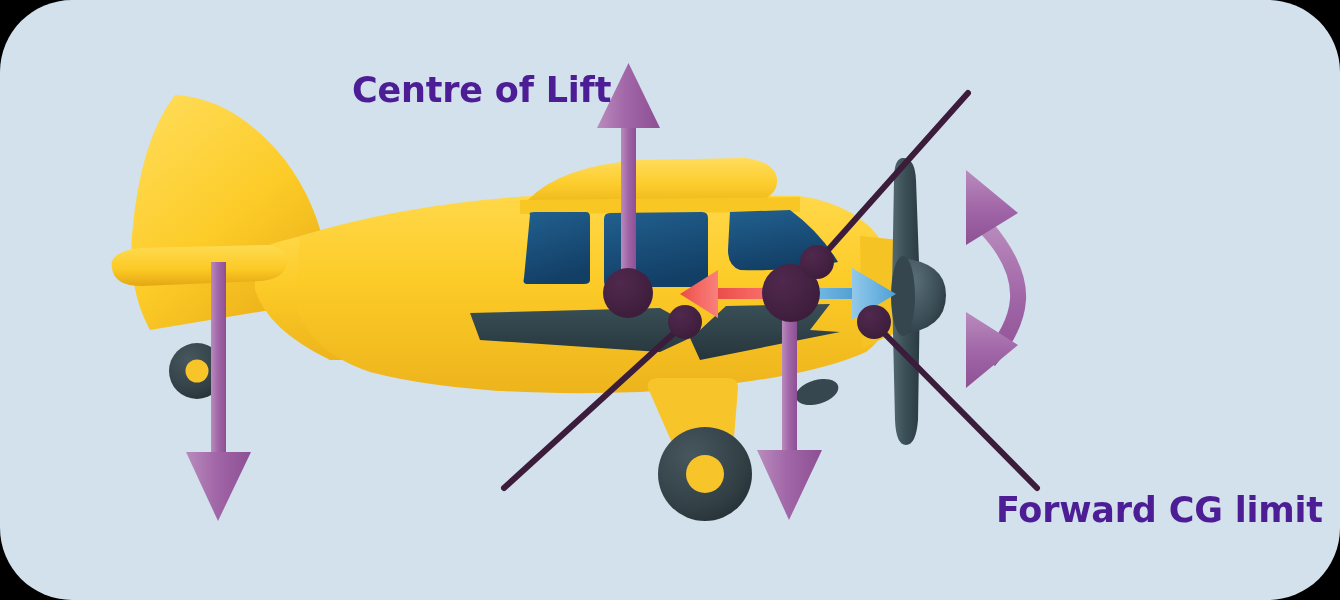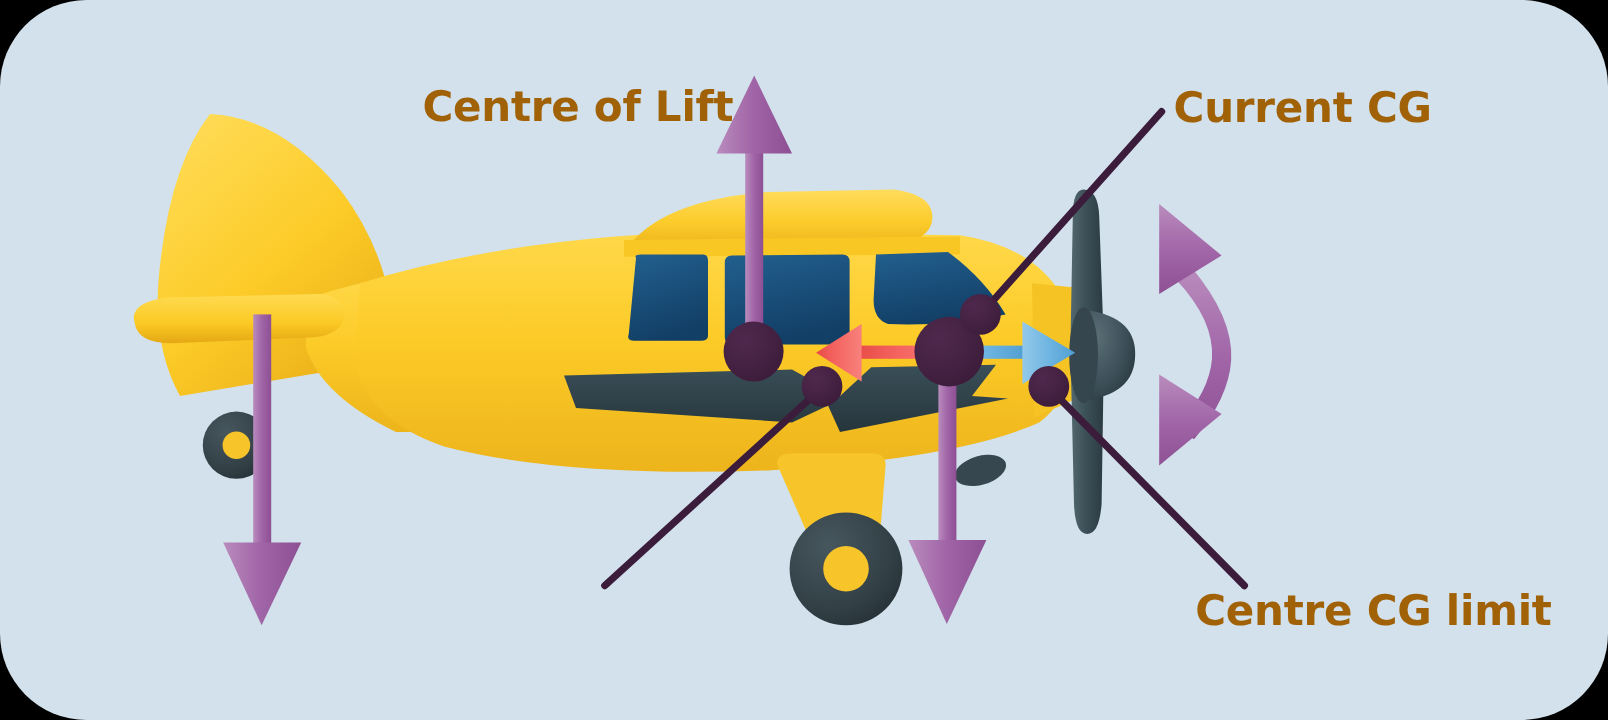--- a/index.html
+++ b/index.html
@@ -18,21 +18,21 @@
   }
   #art {
     position: absolute;
     inset: 0;
     width: 1340px;
     height: 600px;
     display: block;
   }
   .lbl {
     position: absolute;
-    color: #a16207;
+    color: #4c1d95;
     font-family: "DejaVu Sans", "Liberation Sans", sans-serif;
     font-weight: 700;
     font-size: 35px;
     letter-spacing: -0.2px;
     white-space: nowrap;
     line-height: 1;
     user-select: none;
   }
   #label-centre-of-lift { left: 352px; top: 73px; }
   #label-current-cg     { left: 978px; top: 74px; }
@@ -201,18 +201,17 @@
 
     <circle cx="628" cy="293" r="25" fill="url(#gDot)"></circle>
     <circle cx="791" cy="293" r="29" fill="url(#gDot)"></circle>
     <circle cx="817" cy="262" r="17" fill="url(#gDot)"></circle>
     <circle cx="685" cy="322" r="17" fill="url(#gDot)"></circle>
     <circle cx="874" cy="322" r="17" fill="url(#gDot)"></circle>
   </svg>
 
   <div class="lbl" id="label-centre-of-lift">Centre of Lift</div>
 
-  <div class="lbl" id="label-current-cg">Current CG</div>
-
-
-  <div class="lbl" id="label-forward-cg-limit">Centre CG limit</div>
+
+
+  <div class="lbl" id="label-forward-cg-limit">Forward CG limit</div>
 
 </div>
 
 </body></html>

